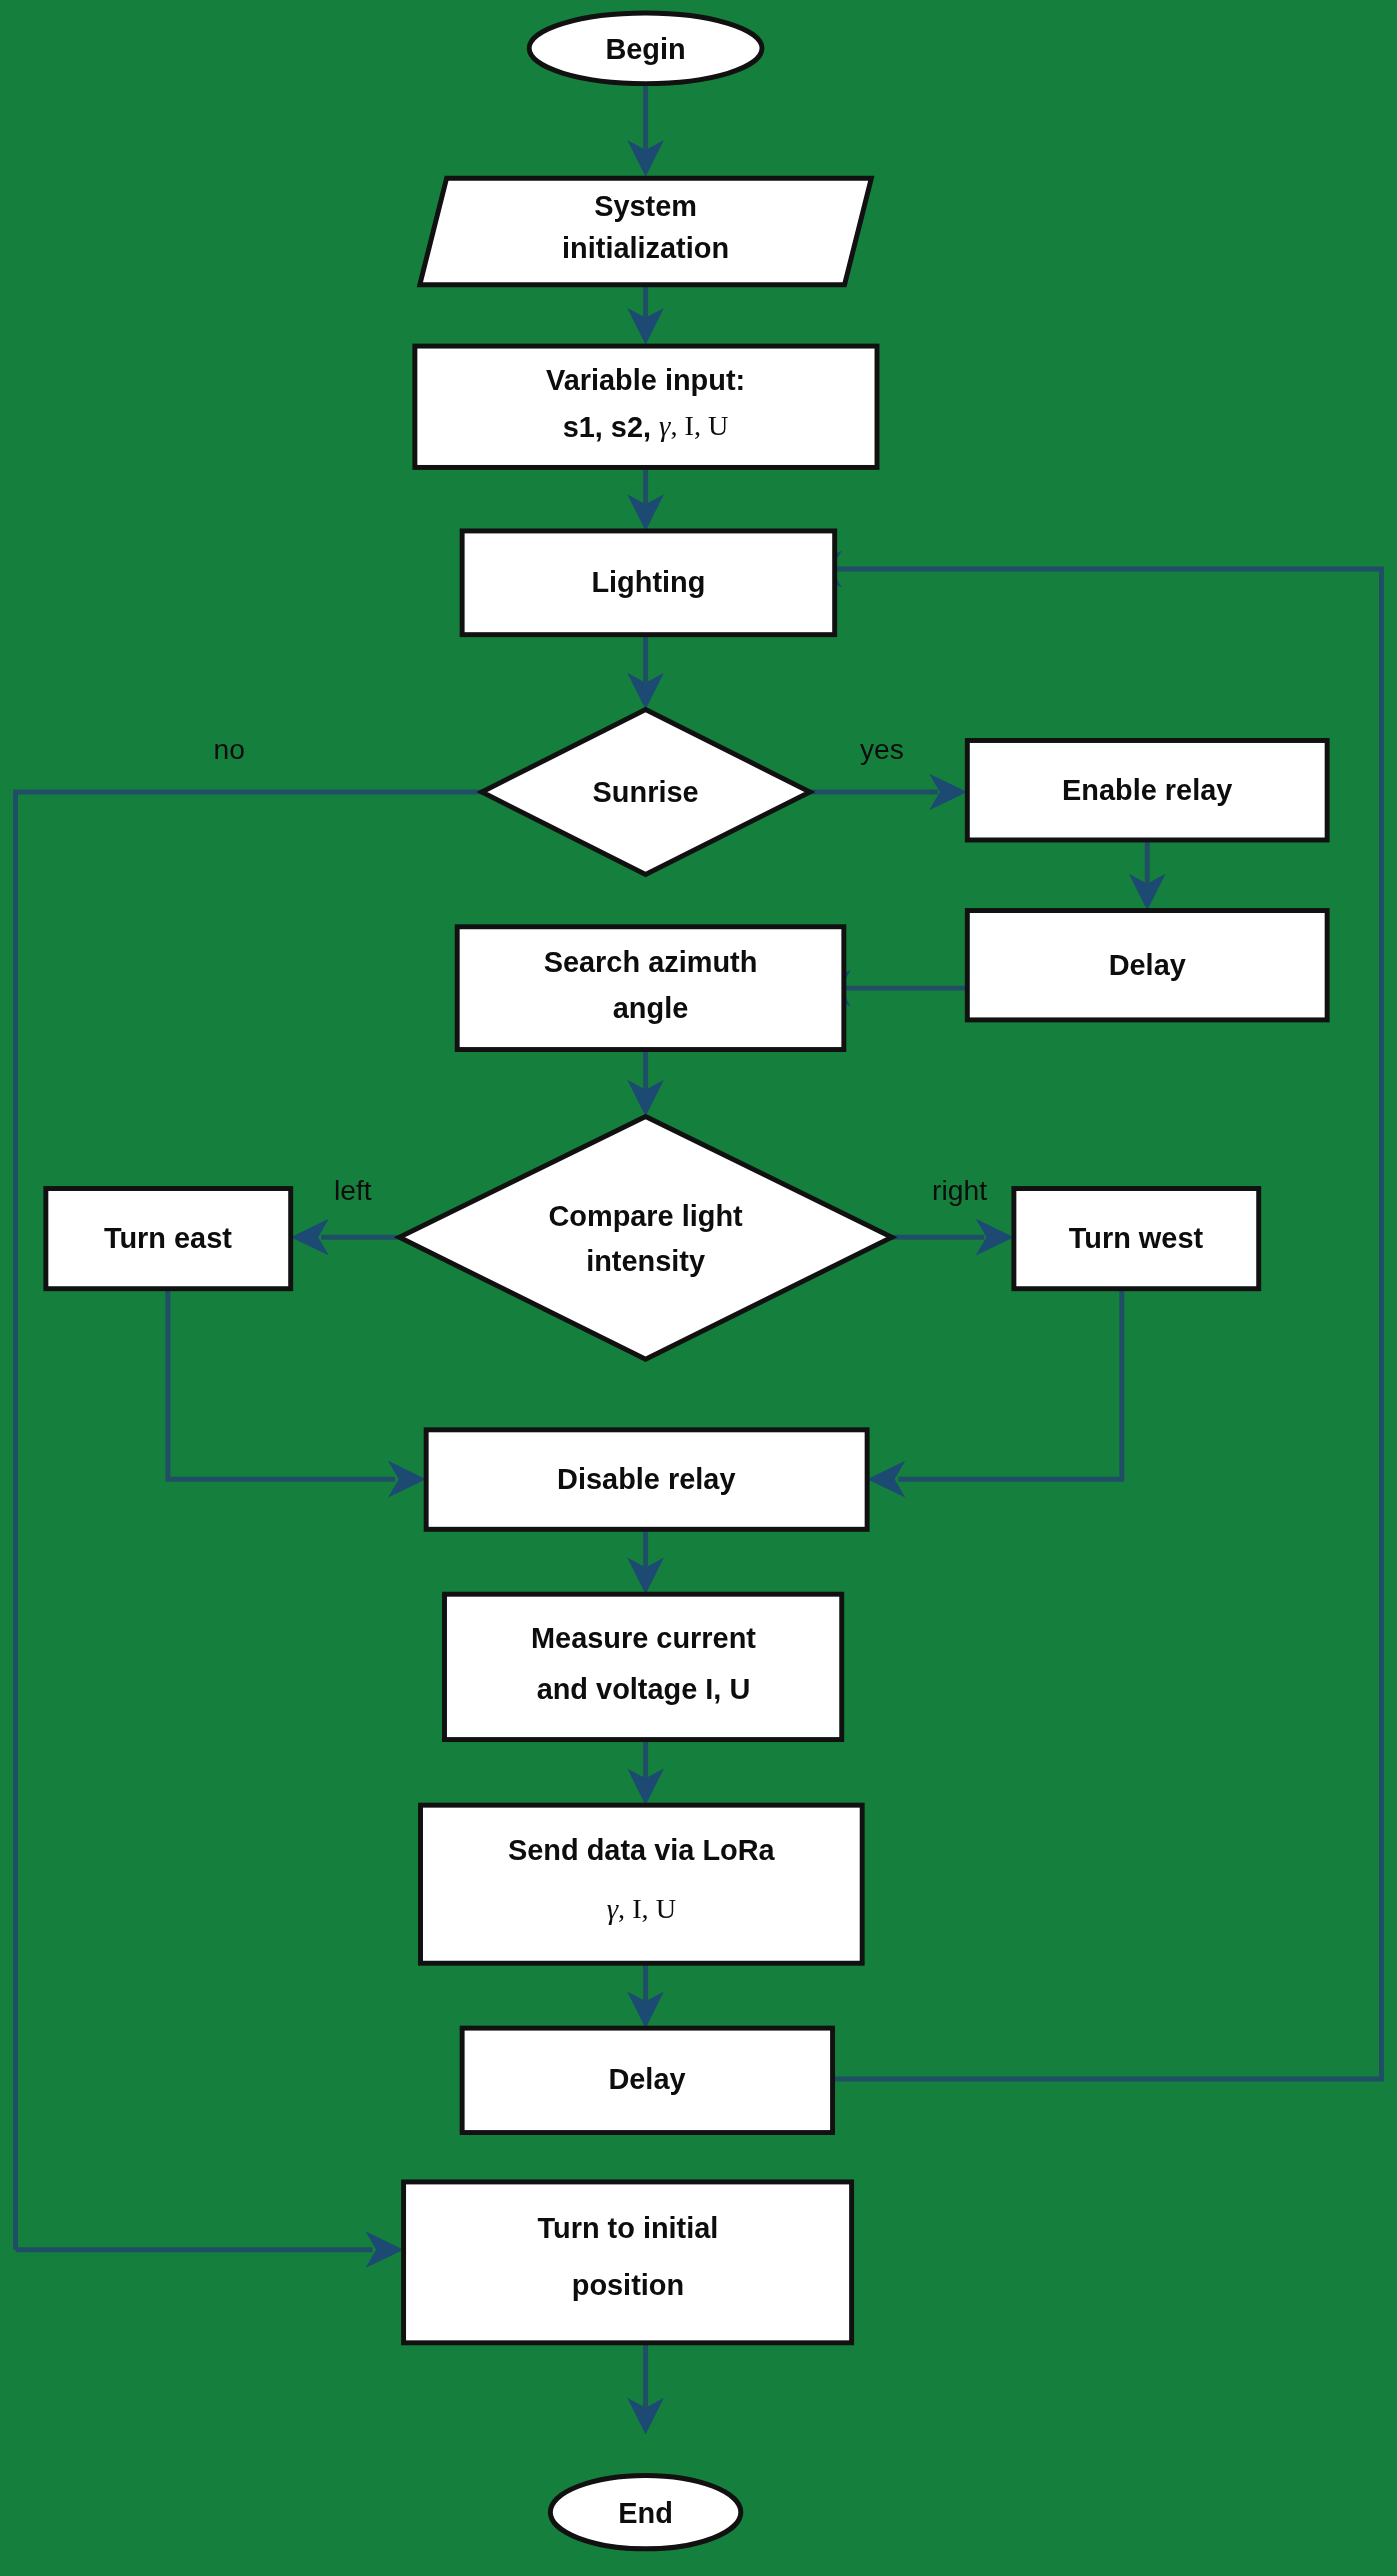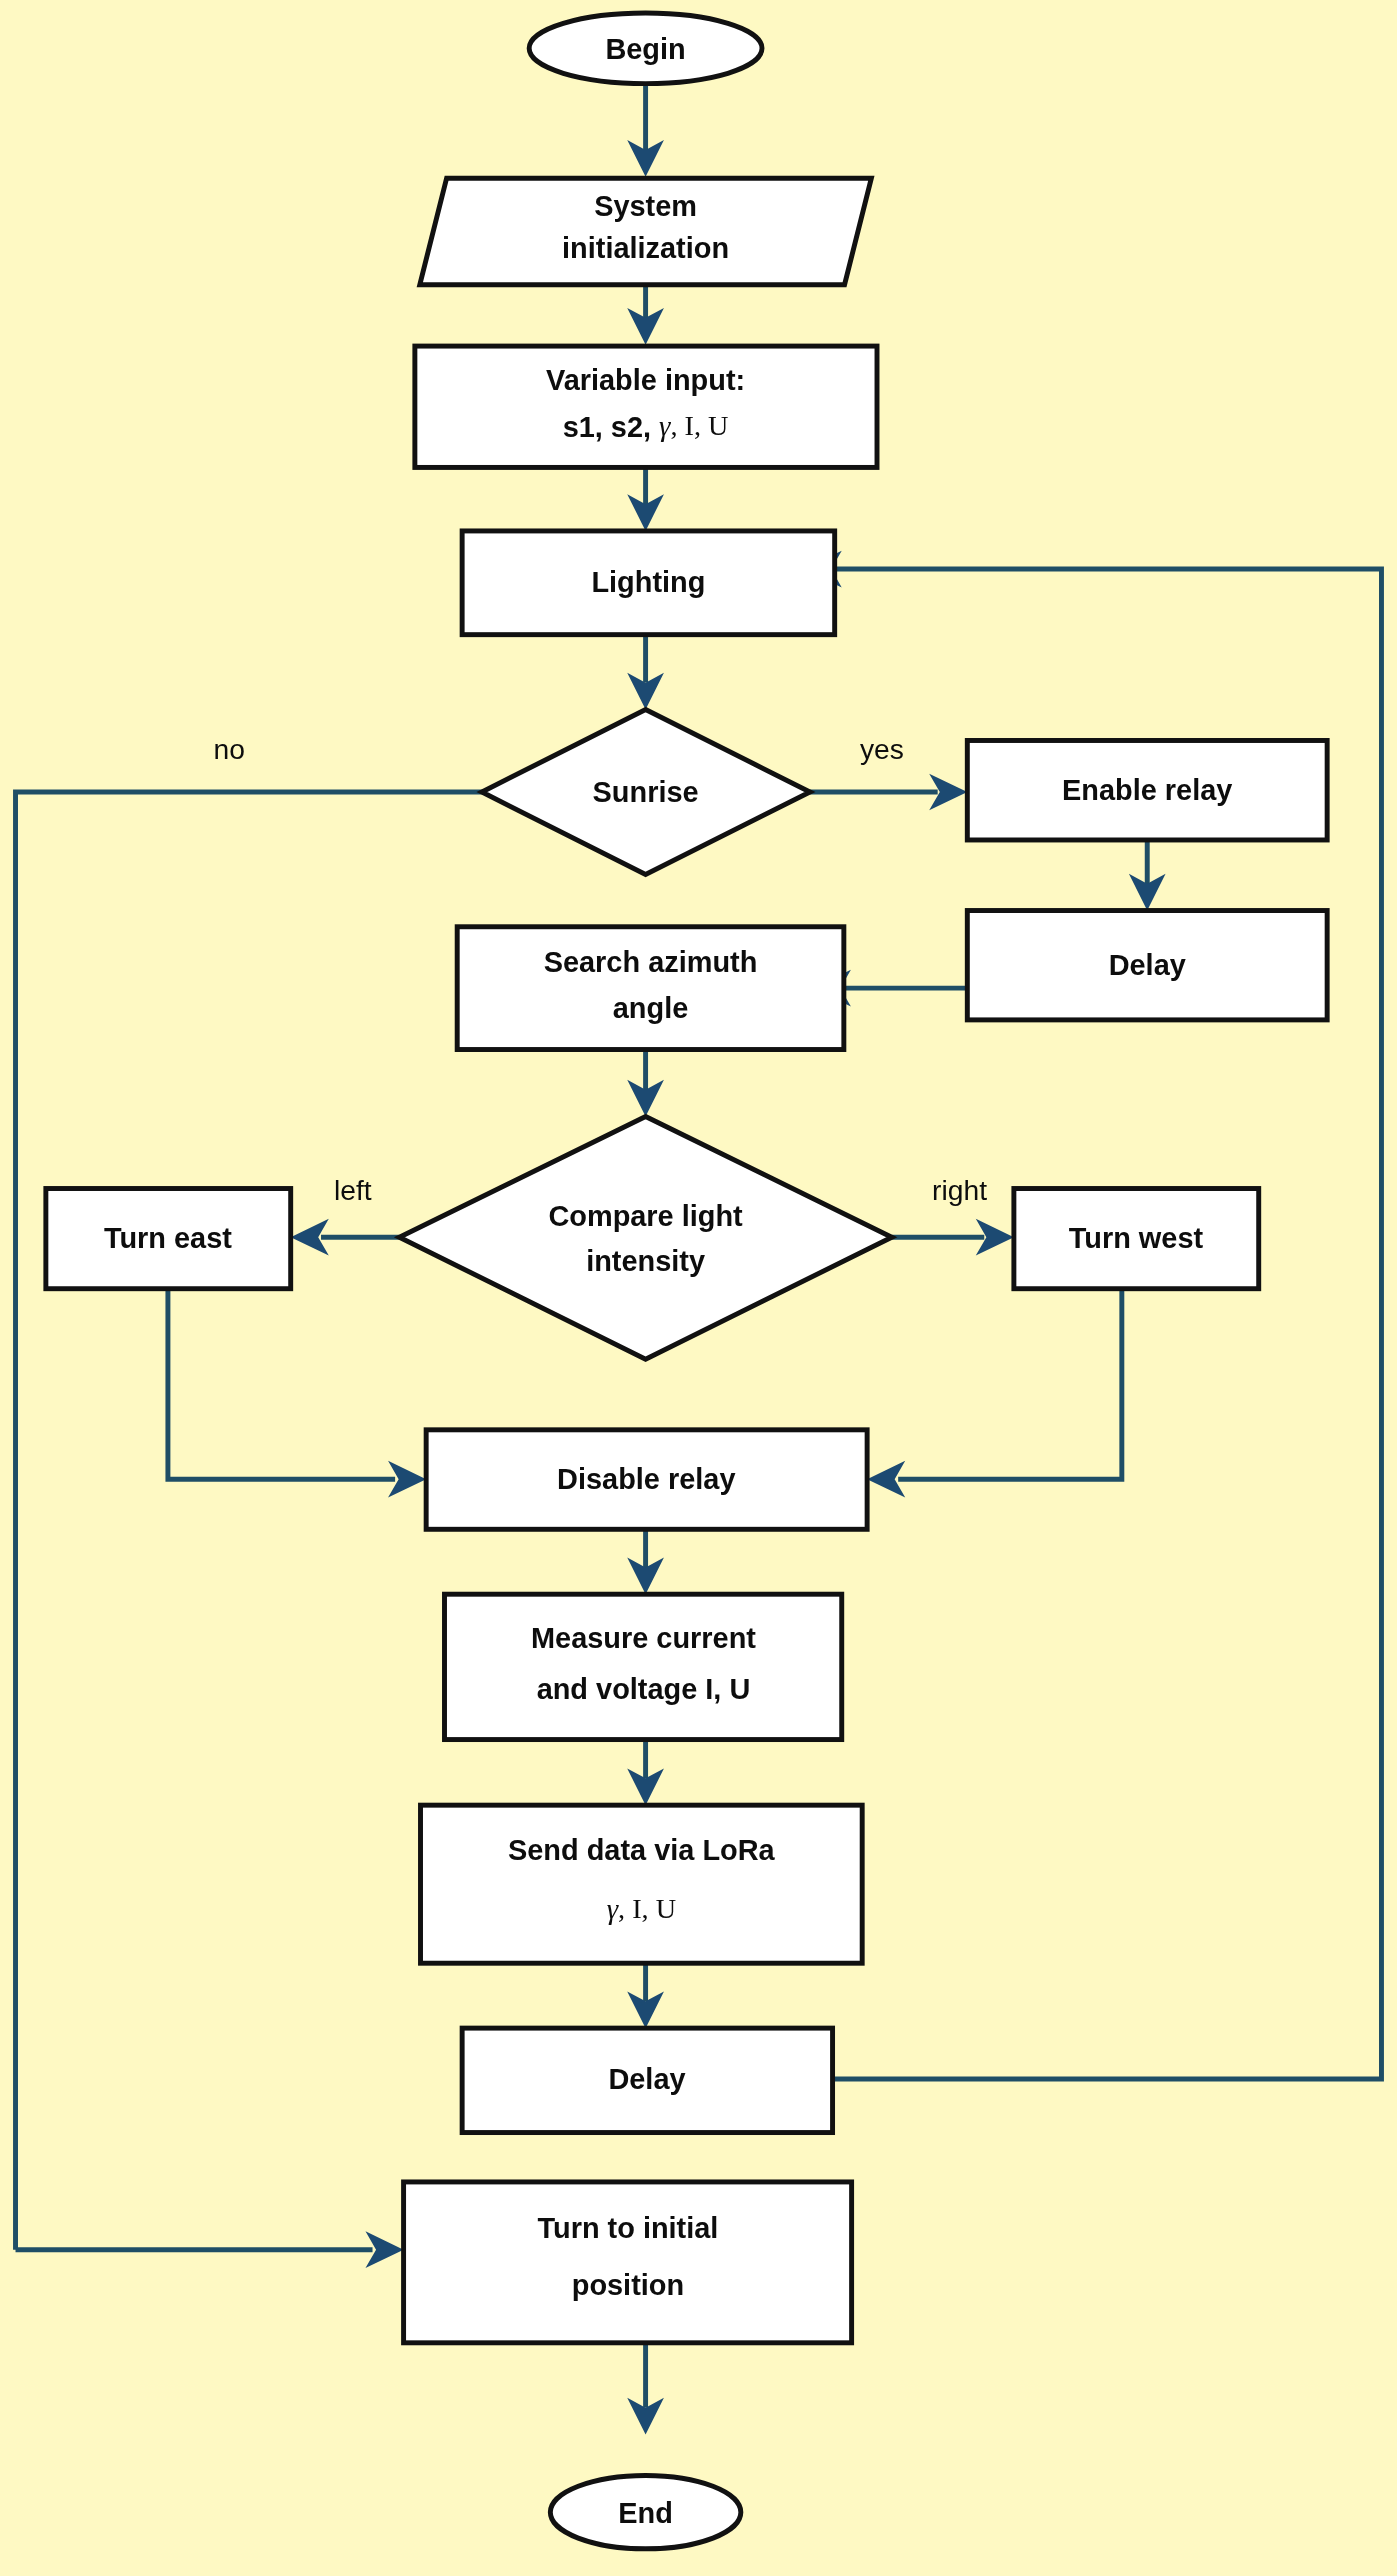--- a/index.html
+++ b/index.html
@@ -4,21 +4,21 @@
 <style>
   html, body {
     margin: 0;
     padding: 0;
     background: #ffffff;
   }
   #page {
     position: relative;
     width: 1397px;
     height: 2576px;
-    background: #fef9c3;
+    background: #15803d;
     font-family: "Liberation Sans", sans-serif;
     overflow: hidden;
   }
   svg#flow {
     display: block;
     width: 1397px;
     height: 2576px;
   }
   .node-shape {
     fill: #ffffff;

